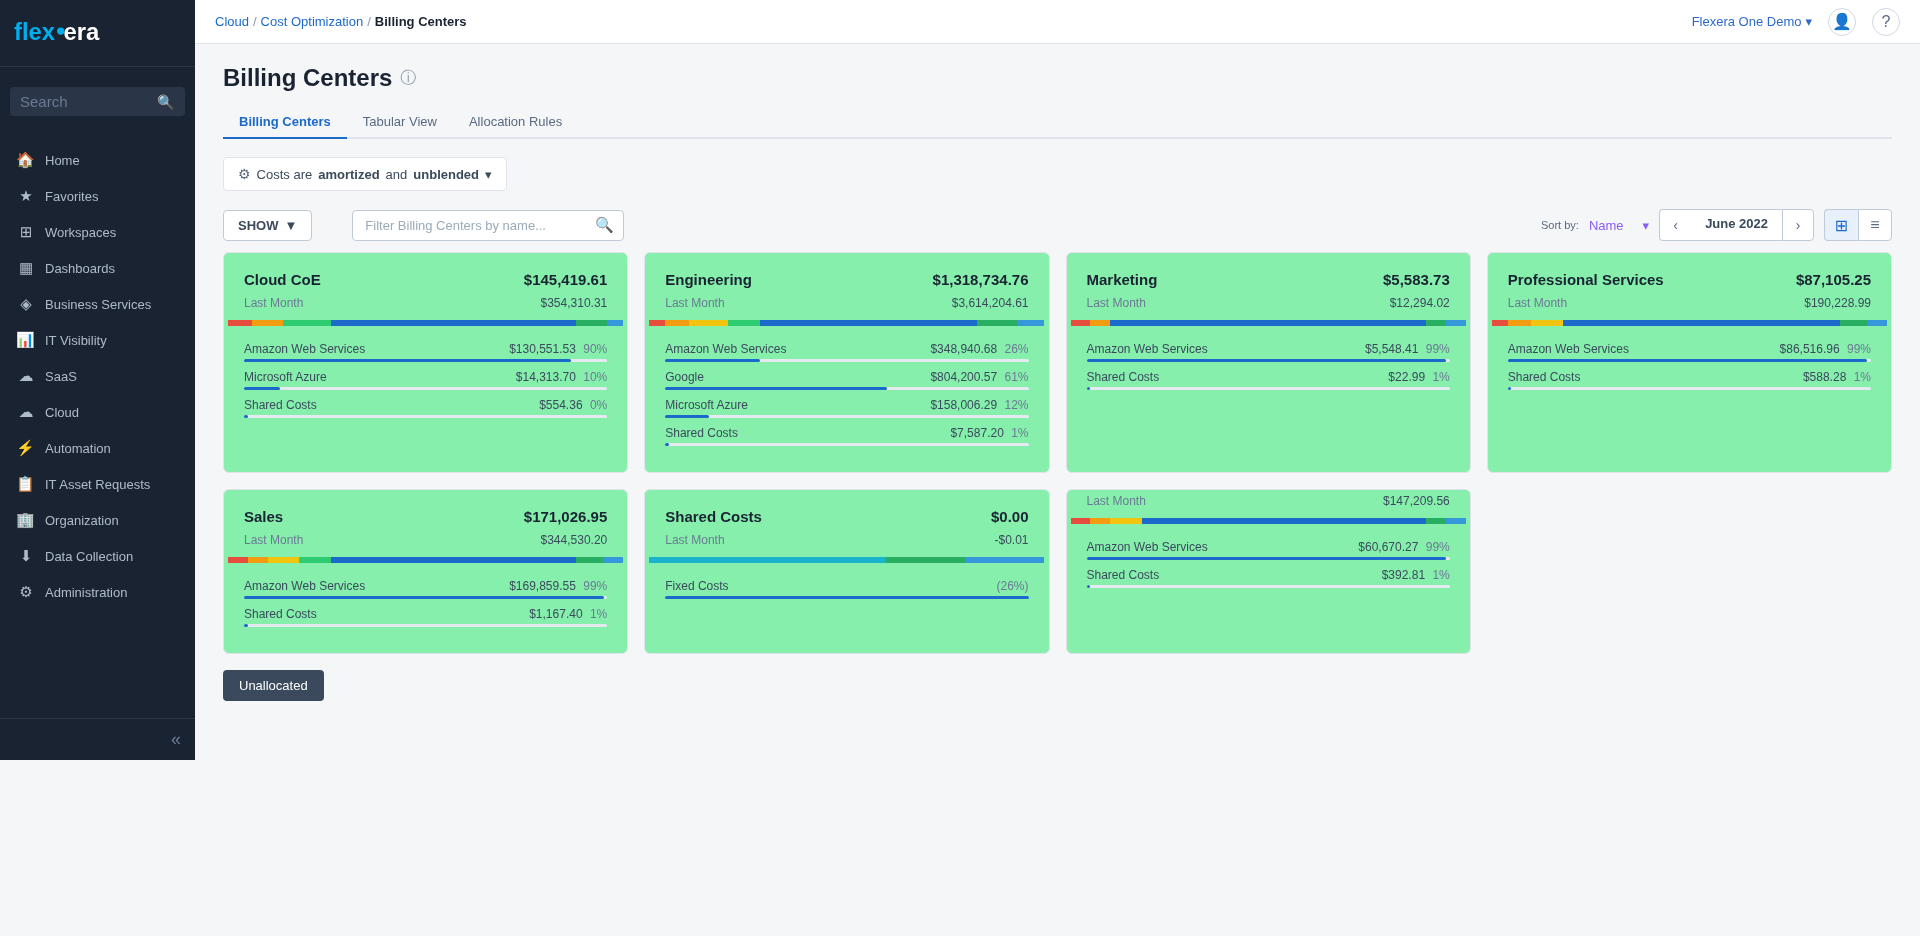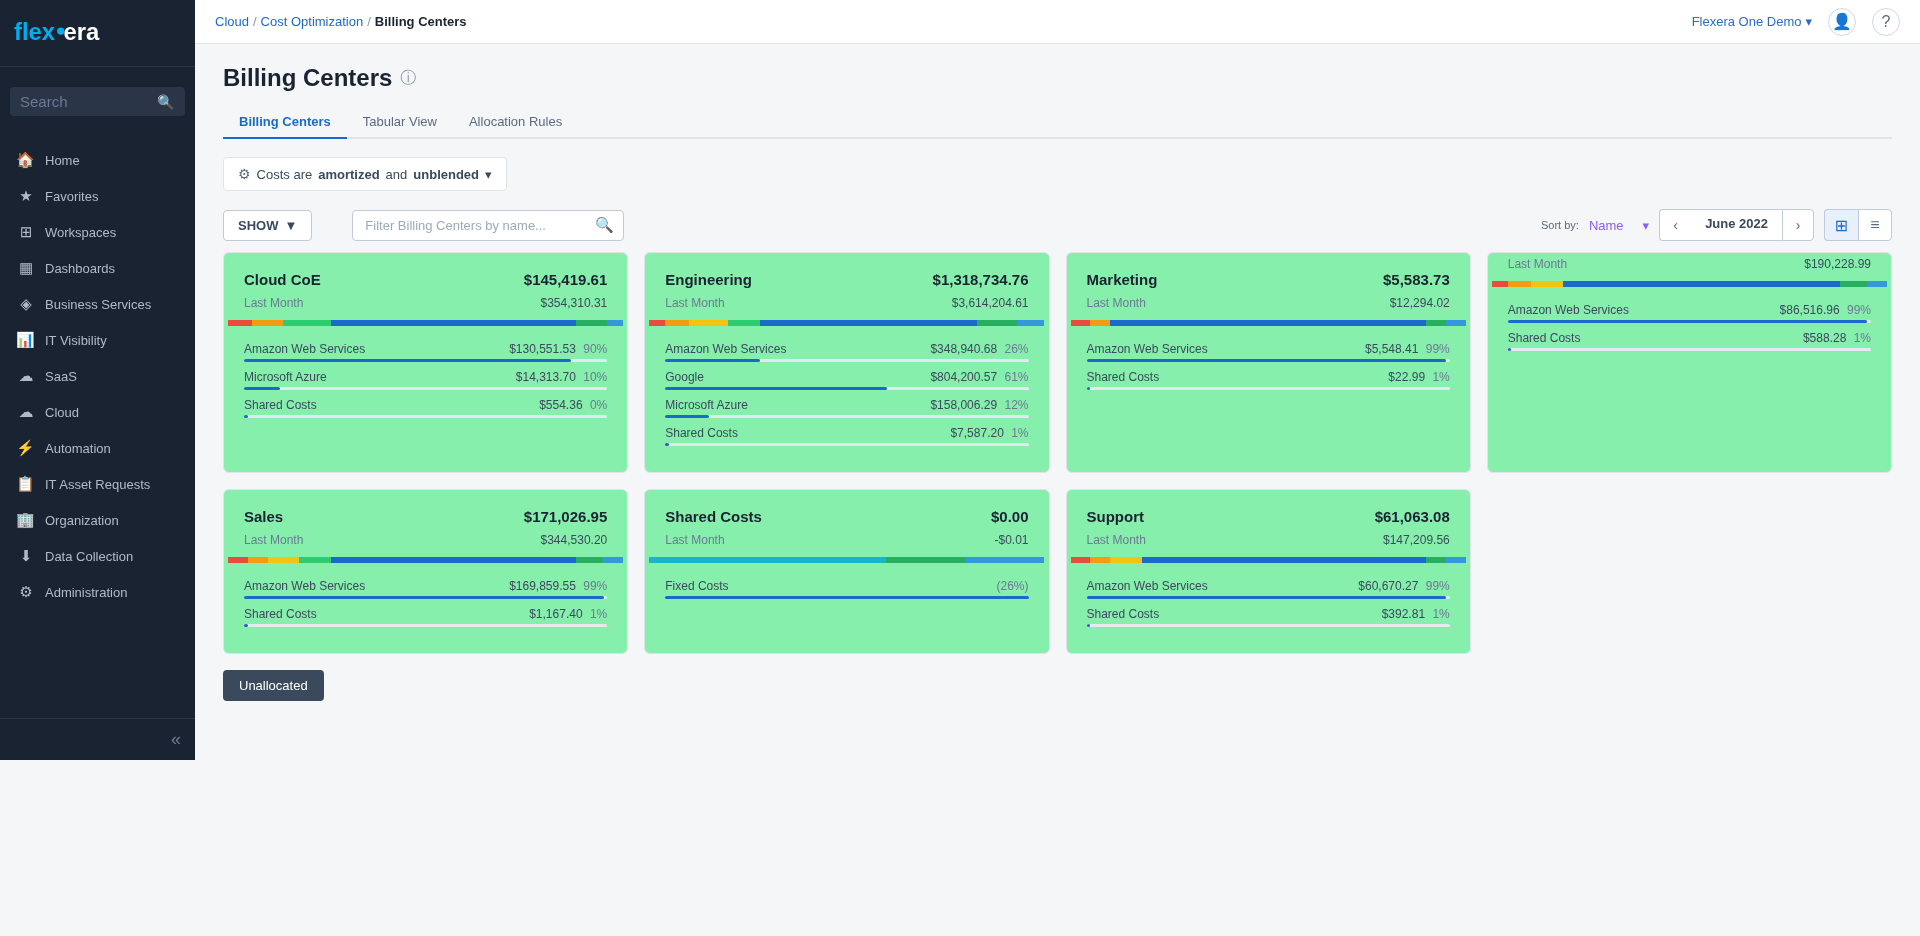--- a/index.html
+++ b/index.html
@@ -678,20 +678,24 @@
           <span class="service-pct">1%</span>
         </span>
       </div>
       <div class="service-bar-bg">
         <div class="service-bar-fill" style="width:1%; background:#1a6acc;"></div>
       </div>
     </div>
           </div>
   </div>
         <div class="billing-card">
+    <div class="card-header">
+      <span class="card-title">Professional Services</span>
+      <span class="card-amount">$87,105.25</span>
+    </div>
     <div class="card-last-month">
       <span>Last Month</span>
       <span class="card-last-month-val">$190,228.99</span>
     </div>
     <div class="color-bar">
             <div class="color-bar-seg" style="width:4%; background:#e74c3c;"></div>
             <div class="color-bar-seg" style="width:6%; background:#f39c12;"></div>
             <div class="color-bar-seg" style="width:8%; background:#f1c40f;"></div>
             <div class="color-bar-seg" style="width:70%; background:#1a6acc;"></div>
             <div class="color-bar-seg" style="width:7%; background:#27ae60;"></div>
@@ -792,24 +796,20 @@
           <span class="service-pct">(26%)</span>
         </span>
       </div>
       <div class="service-bar-bg">
         <div class="service-bar-fill" style="width:100%; background:#1a6acc;"></div>
       </div>
     </div>
           </div>
   </div>
         <div class="billing-card">
-    <div class="card-header">
-      <span class="card-title">Support</span>
-      <span class="card-amount">$61,063.08</span>
-    </div>
     <div class="card-last-month">
       <span>Last Month</span>
       <span class="card-last-month-val">$147,209.56</span>
     </div>
     <div class="color-bar">
             <div class="color-bar-seg" style="width:5%; background:#e74c3c;"></div>
             <div class="color-bar-seg" style="width:5%; background:#f39c12;"></div>
             <div class="color-bar-seg" style="width:8%; background:#f1c40f;"></div>
             <div class="color-bar-seg" style="width:72%; background:#1a6acc;"></div>
             <div class="color-bar-seg" style="width:5%; background:#27ae60;"></div>

